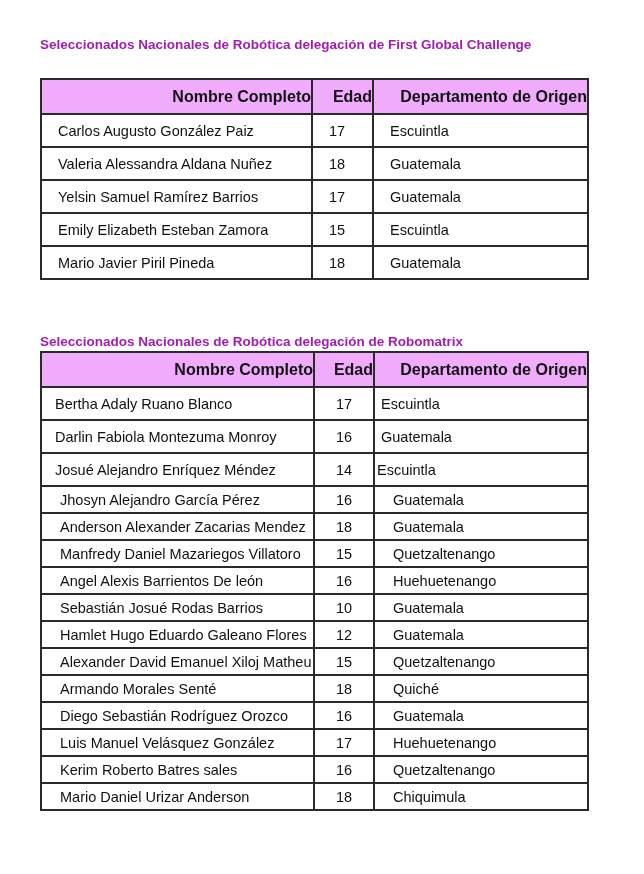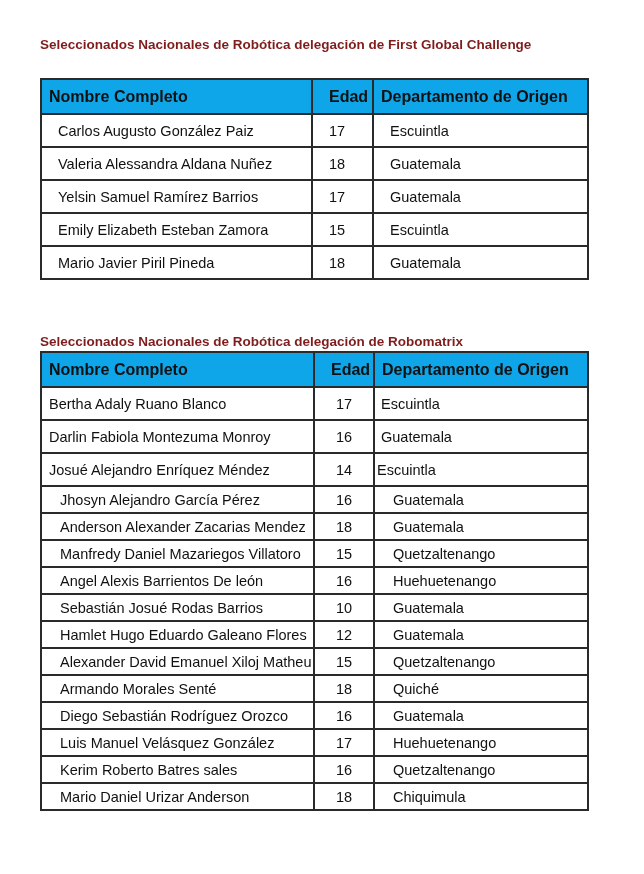--- a/index.html
+++ b/index.html
@@ -1,31 +1,31 @@
 <!DOCTYPE html>
 <html><head>
 <meta charset="utf-8">
 <style>
   html, body { margin: 0; padding: 0; background: #ffffff; }
   body { width: 644px; height: 874px; position: relative; overflow: hidden;
          font-family: "Liberation Sans", sans-serif; color: #111; }
-  .title { position: absolute; left: 40px; font-size: 13.5px; font-weight: bold; color: #7f1d1d; white-space: nowrap; }
+  .title { position: absolute; left: 40px; font-size: 13.5px; font-weight: bold; color: #a21caf; white-space: nowrap; }
   #t1-title { top: 37px; }
   #t2-title { top: 312px; margin-top: 22px; }
   table { position: absolute; border-collapse: collapse; left: 40px; width: 547px; table-layout: fixed; }
   td, th { border: 2px solid #2a2a2a; font-size: 14.5px; white-space: nowrap; overflow: hidden; padding: 0; }
-  th { background: #0ea5e9; font-weight: bold; font-size: 16px; text-align: left; padding-left: 7px; }
+  th { background: #f0abfc; font-weight: bold; font-size: 16px; text-align: right; padding-left: 7px; }
   th.age { padding-left: 16px; }
   #table1 { top: 78px; }
   #table1 th { height: 33px; }
   #table1 td { height: 31px; padding-left: 16px; }
   #table2 { top: 351px; }
   #table2 th { height: 33px; }
   #table2 td { height: 25px; padding-left: 18px; }
-  #table2 tr.tall td { height: 31px; padding-left: 7px; }
+  #table2 tr.tall td { height: 31px; padding-left: 13px; }
   #table2 td.age { text-align: center; padding-left: 0; }
   #table2 tr.tall td.age { padding-left: 0; }
   #table2 tr.tall td.dept { padding-left: 6px; }
   #table2 tr.tall.shift td.dept { padding-left: 2px; }
 </style>
 </head>
 <body>
 
 <div id="t1-title" class="title">Seleccionados Nacionales de Robótica delegación de First Global Challenge</div>
 

